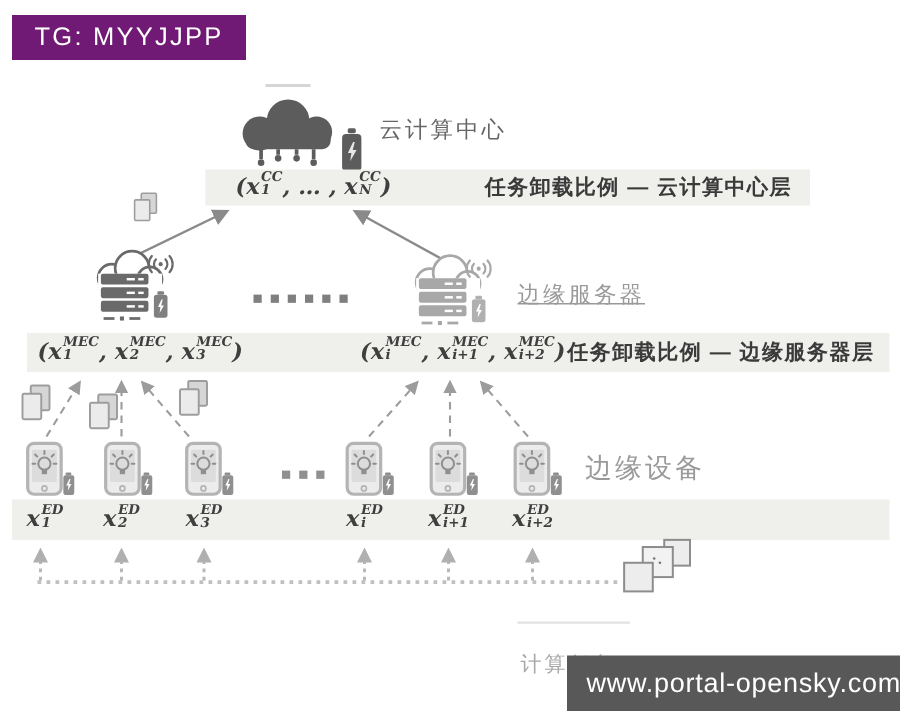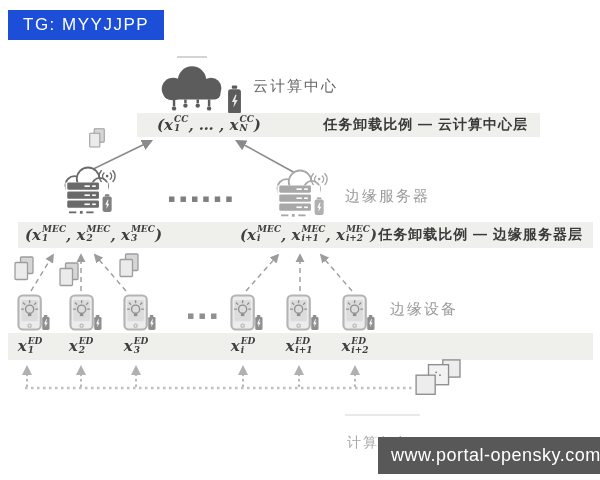--- a/index.html
+++ b/index.html
@@ -6,21 +6,21 @@
   body{
     width:600px;height:480px;position:relative;background:#ffffff;overflow:hidden;
     font-family:"Liberation Sans", sans-serif;
   }
   .abs{position:absolute;}
   .badge{
     position:absolute;color:#fff;white-space:nowrap;
     font-family:"Liberation Sans", sans-serif;
   }
   .badge.tg{
-    left:8px;top:10px;background:#1d4ed8;font-size:17px;letter-spacing:1.5px;
+    left:8px;top:10px;background:#701a75;font-size:17px;letter-spacing:1.5px;
     padding:5px 15px;
   }
   .badge.site{
     left:378px;top:437px;background:#585858;font-size:18px;letter-spacing:0.5px;
     padding:8px 13px;
   }
   .graybar{
     position:absolute;background:#efefec;display:flex;align-items:center;
   }
   .bar-cc{left:137px;top:113px;width:403px;height:24px;}
@@ -39,22 +39,22 @@
   .formula .fstack{
     display:inline-flex;flex-direction:column;align-items:flex-start;
     line-height:1;margin-left:1px;transform:translateY(-1px);
   }
   .formula .fsup,.formula .fsub{font-size:9px;line-height:1.05;}
   .cn-label{
     position:absolute;white-space:nowrap;letter-spacing:2px;
     font-family:"Liberation Sans", sans-serif;
   }
   .lbl-cloud{left:253px;top:77px;font-size:15px;color:#666666;}
-  .lbl-server{left:345px;top:187px;font-size:15px;color:#9a9a9a;}
-  .lbl-device{left:390px;top:300px;font-size:15px;color:#9a9a9a;}
+  .lbl-server{left:345px;top:187px;font-size:15px;color:#9a9a9a;text-decoration:underline;}
+  .lbl-device{left:390px;top:300px;font-size:18px;color:#9a9a9a;}
   .lbl-task{left:347px;top:394px;font-size:14px;color:#a8a8a8;margin-top:40px;}
   .dots{
     position:absolute;color:#7f7f7f;font-size:11px;letter-spacing:4px;line-height:1;
     font-family:"DejaVu Sans", sans-serif;
   }
   .dots.server-dots{left:168px;top:193px;}
   .dots.device-dots{left:187px;top:310px;color:#909090;}
   .overlay{position:absolute;left:0;top:0;z-index:1;pointer-events:none;}
   .content{z-index:2;}
   .server-dark{color:#6a6a6a;}

